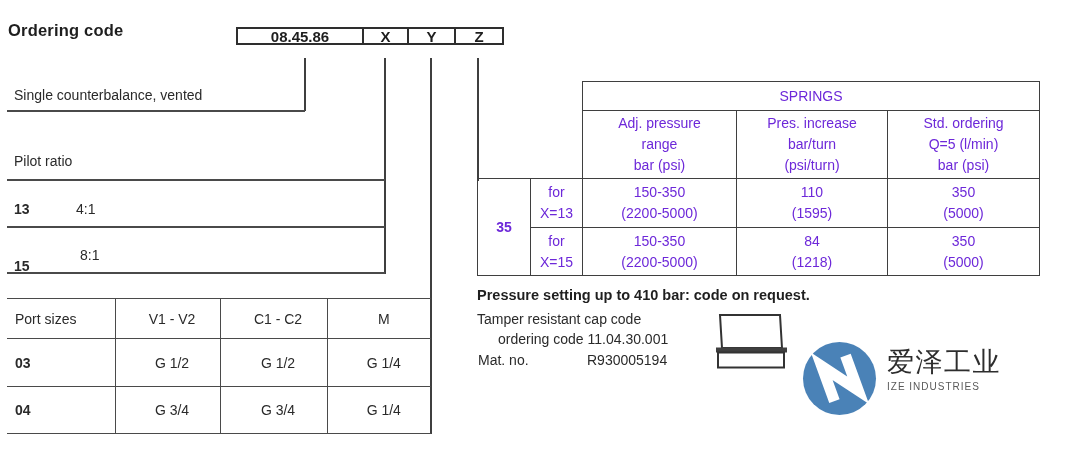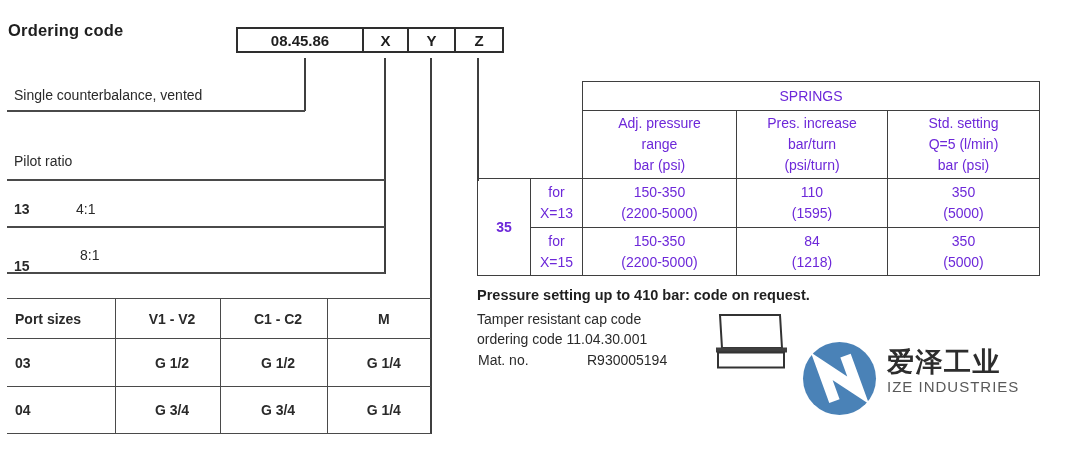--- a/index.html
+++ b/index.html
@@ -9,21 +9,21 @@
     position: relative;
     font-family: "Liberation Sans", "DejaVu Sans", sans-serif;
     color: #262626;
     overflow: hidden;
   }
   .abs { position: absolute; }
 
   
   .page-title { left: 8px; top: 21px; font-size: 16.5px; font-weight: bold; letter-spacing: .2px; color: #1e1e1e; }
   .code-box {
-    left: 236px; top: 27px; height: 26px;
+    left: 236px; top: 27px; height: 18px;
     display: flex; align-items: stretch;
     border: 2px solid #2e2e2e;
   }
   .code-cell {
     display: flex; align-items: center; justify-content: center;
     font-weight: bold; font-size: 15px; color: #1e1e1e;
     border-left: 2px solid #2e2e2e;
   }
   .code-cell:first-child { border-left: none; }
   .cw-base { width: 124px; } .cw-x { width: 45px; } .cw-y { width: 47px; } .cw-z { width: 48px; }
@@ -52,35 +52,35 @@
   .row-data1 { height: 49px; }
   .row-data2 { height: 48px; }
 
   
   .note-bold { font-size: 14.5px; font-weight: bold; color: #1f1f1f; white-space: nowrap; }
 
   
   .port { left: 7px; top: 298px; table-layout: fixed; }
   .port th, .port td {
     border-top: 1.5px solid #4a4a4a; border-bottom: 1.5px solid #4a4a4a;
-    font-size: 14px; font-weight: bold; color: #2a2a2a;
+    font-size: 14px; font-weight: normal; color: #2a2a2a;
     text-align: center; vertical-align: middle; padding: 0;
   }
   .port .divl { border-left: 1.4px solid #4a4a4a; padding-left: 9px; }
   .port .first-col { text-align: left; padding-left: 8px; }
   .port-hrow { height: 40px; }
   .port-r1 { height: 48px; }
   .port-r2 { height: 47px; }
   .port .code-col { font-weight: bold; }
 
   
   .logo { left: 802px; top: 341px; display: flex; align-items: flex-start; }
   .logo-text { margin-left: 10px; padding-top: 6px; }
-  .logo-cn { font-size: 27px; font-weight: bold; color: #2d2d2d; letter-spacing: 1.5px; line-height: 30px; }
-  .logo-en { font-size: 15px; color: #595959; letter-spacing: 1px; line-height: 17px; margin-top: 1px; }
+  .logo-cn { font-size: 27px; font-weight: normal; color: #2d2d2d; letter-spacing: 1.5px; line-height: 30px; }
+  .logo-en { font-size: 10px; color: #595959; letter-spacing: 1px; line-height: 17px; margin-top: 1px; }
 </style>
 </head>
 <body>
 
 <div class="abs page-title">Ordering code</div>
 
 <div class="abs code-box">
   <div class="code-cell cw-base">08.45.86</div>
   <div class="code-cell cw-x">X</div>
   <div class="code-cell cw-y">Y</div>
@@ -122,21 +122,21 @@
       <span style="display:block">Adj. pressure</span>
       <span style="display:block">range</span>
       <span style="display:block">bar (psi)</span>
     </th>
     <th>
       <span style="display:block">Pres. increase</span>
       <span style="display:block">bar/turn</span>
       <span style="display:block">(psi/turn)</span>
     </th>
     <th>
-      <span style="display:block">Std. setting</span>
+      <span style="display:block">Std. ordering</span>
       <span style="display:block">Q=5 (l/min)</span>
       <span style="display:block">bar (psi)</span>
     </th>
   </tr>
   <tr class="row-data1">
     <td class="group-code" rowspan="2">35</td>
     <td>
       <span style="display:block">for</span>
       <span style="display:block">X=13</span>
     </td>
@@ -169,21 +169,21 @@
     <td>
       <span style="display:block">350</span>
       <span style="display:block">(5000)</span>
     </td>
   </tr>
 </tbody>
   </table>
 
 <div class="abs note-bold" style="left:477px; top:287px;">Pressure setting up to 410 bar: code on request.</div>
 <div class="abs lbl" style="left:477px; top:311px;">Tamper resistant cap code</div>
-<div class="abs lbl" style="left:477px; top:331px;">ordering code 11.04.30.001</div>
+<div class="abs lbl" style="left:498px; top:331px;">ordering code 11.04.30.001</div>
 <div class="abs lbl" style="left:478px; top:352px;">Mat. no.</div>
 <div class="abs lbl" style="left:587px; top:352px;">R930005194</div>
 
 <svg class="abs" style="left:711px; top:309px;" width="82" height="62" viewBox="0 0 82 62">
   <polygon points="9,6 69,6 71,39 11,39" fill="#ffffff" stroke="#333333" stroke-width="2"></polygon>
   <rect x="5" y="38.5" width="71" height="5" fill="#3f3f3f"></rect>
   <rect x="7" y="43.5" width="66" height="15" fill="#ffffff" stroke="#333333" stroke-width="2"></rect>
 </svg>
 
 <table class="abs port">

